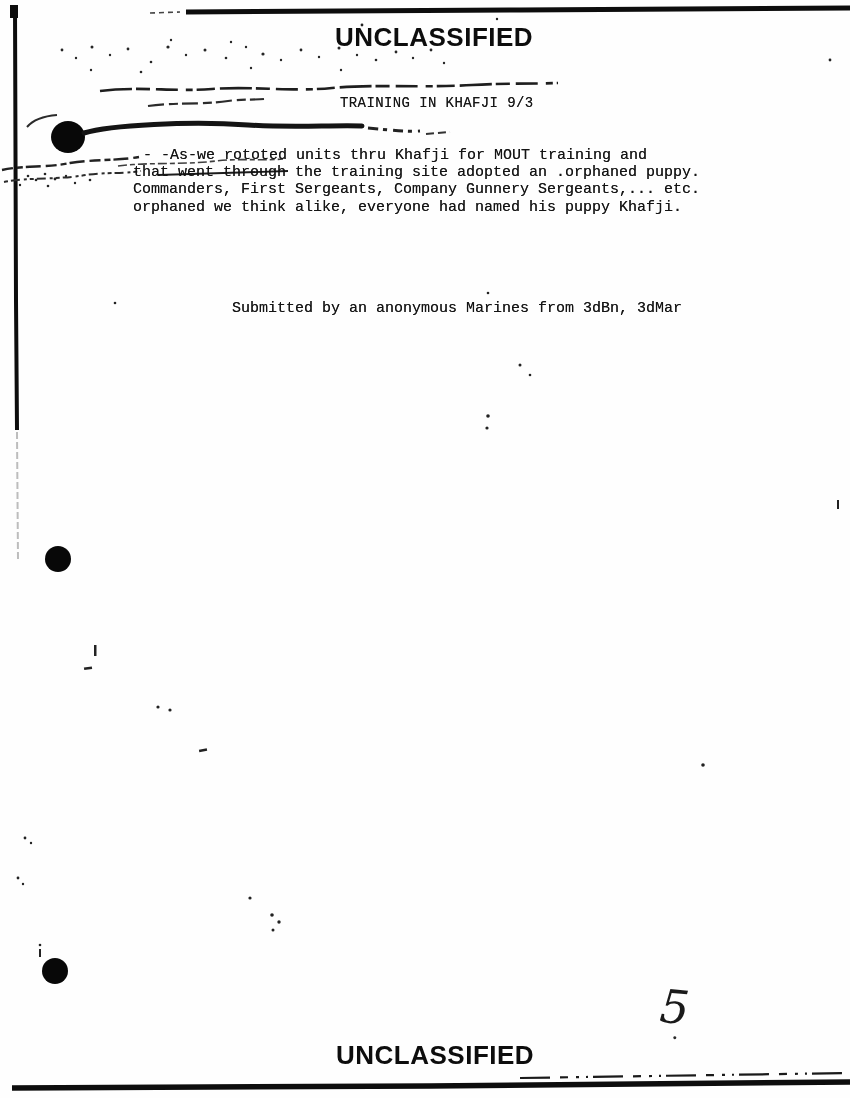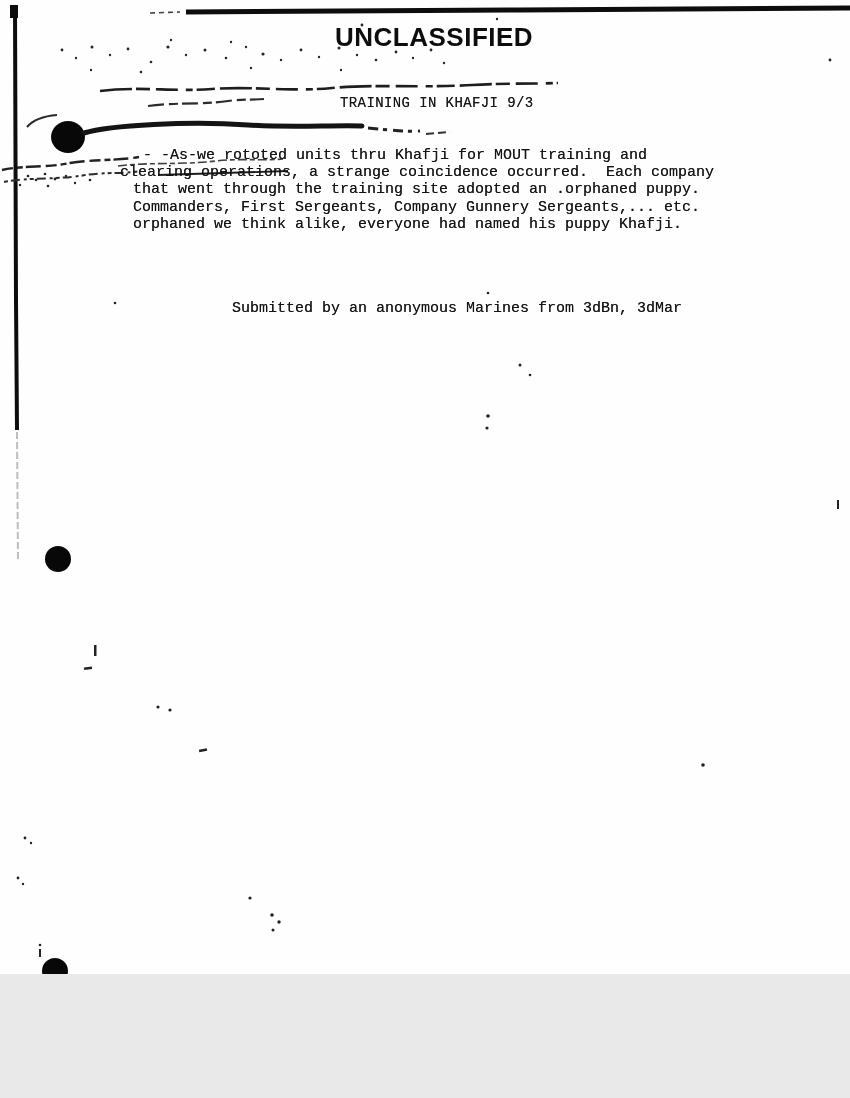--- a/index.html
+++ b/index.html
@@ -1,18 +1,18 @@
 <!DOCTYPE html>
 <html><head>
 <meta charset="utf-8">
 <style>
   html,body{margin:0;padding:0;background:#e9e9e9;}
   .page{
     position:relative;
-    width:850px;height:974px;
+    width:850px;height:1098px;
     margin:0 auto;
     background:#fefefe;
     overflow:hidden;
     font-family:"Liberation Mono","DejaVu Sans Mono",monospace;
     color:#111;
     text-decoration:underline;
   }
   .artifacts{position:absolute;left:0;top:0;width:850px;height:1098px;pointer-events:none;}
   .classification{
     position:absolute;
@@ -167,21 +167,20 @@
         <rect x="39" y="949" width="2" height="8"></rect>
     </g>
   </svg>
 
   <div class="classification top">UNCLASSIFIED</div>
 
   <div class="doc-title">TRAINING IN KHAFJI 9/3</div>
 
   <div class="body-text">
     <div class="line l1">- -As-we rototed units thru Khafji for MOUT training and</div>
-    <div class="line l2">clearing operations, a strange coincidence occurred.  Each company</div>
     <div class="line">that went through the training site adopted an .orphaned puppy.</div>
     <div class="line">Commanders, First Sergeants, Company Gunnery Sergeants,... etc.</div>
     <div class="line">orphaned we think alike, everyone had named his puppy Khafji.</div>
   </div>
 
   <div class="attribution">Submitted by an anonymous Marines from 3dBn, 3dMar</div>
 
   <div class="page-number">5</div>
 
   <div class="classification bottom">UNCLASSIFIED</div>

